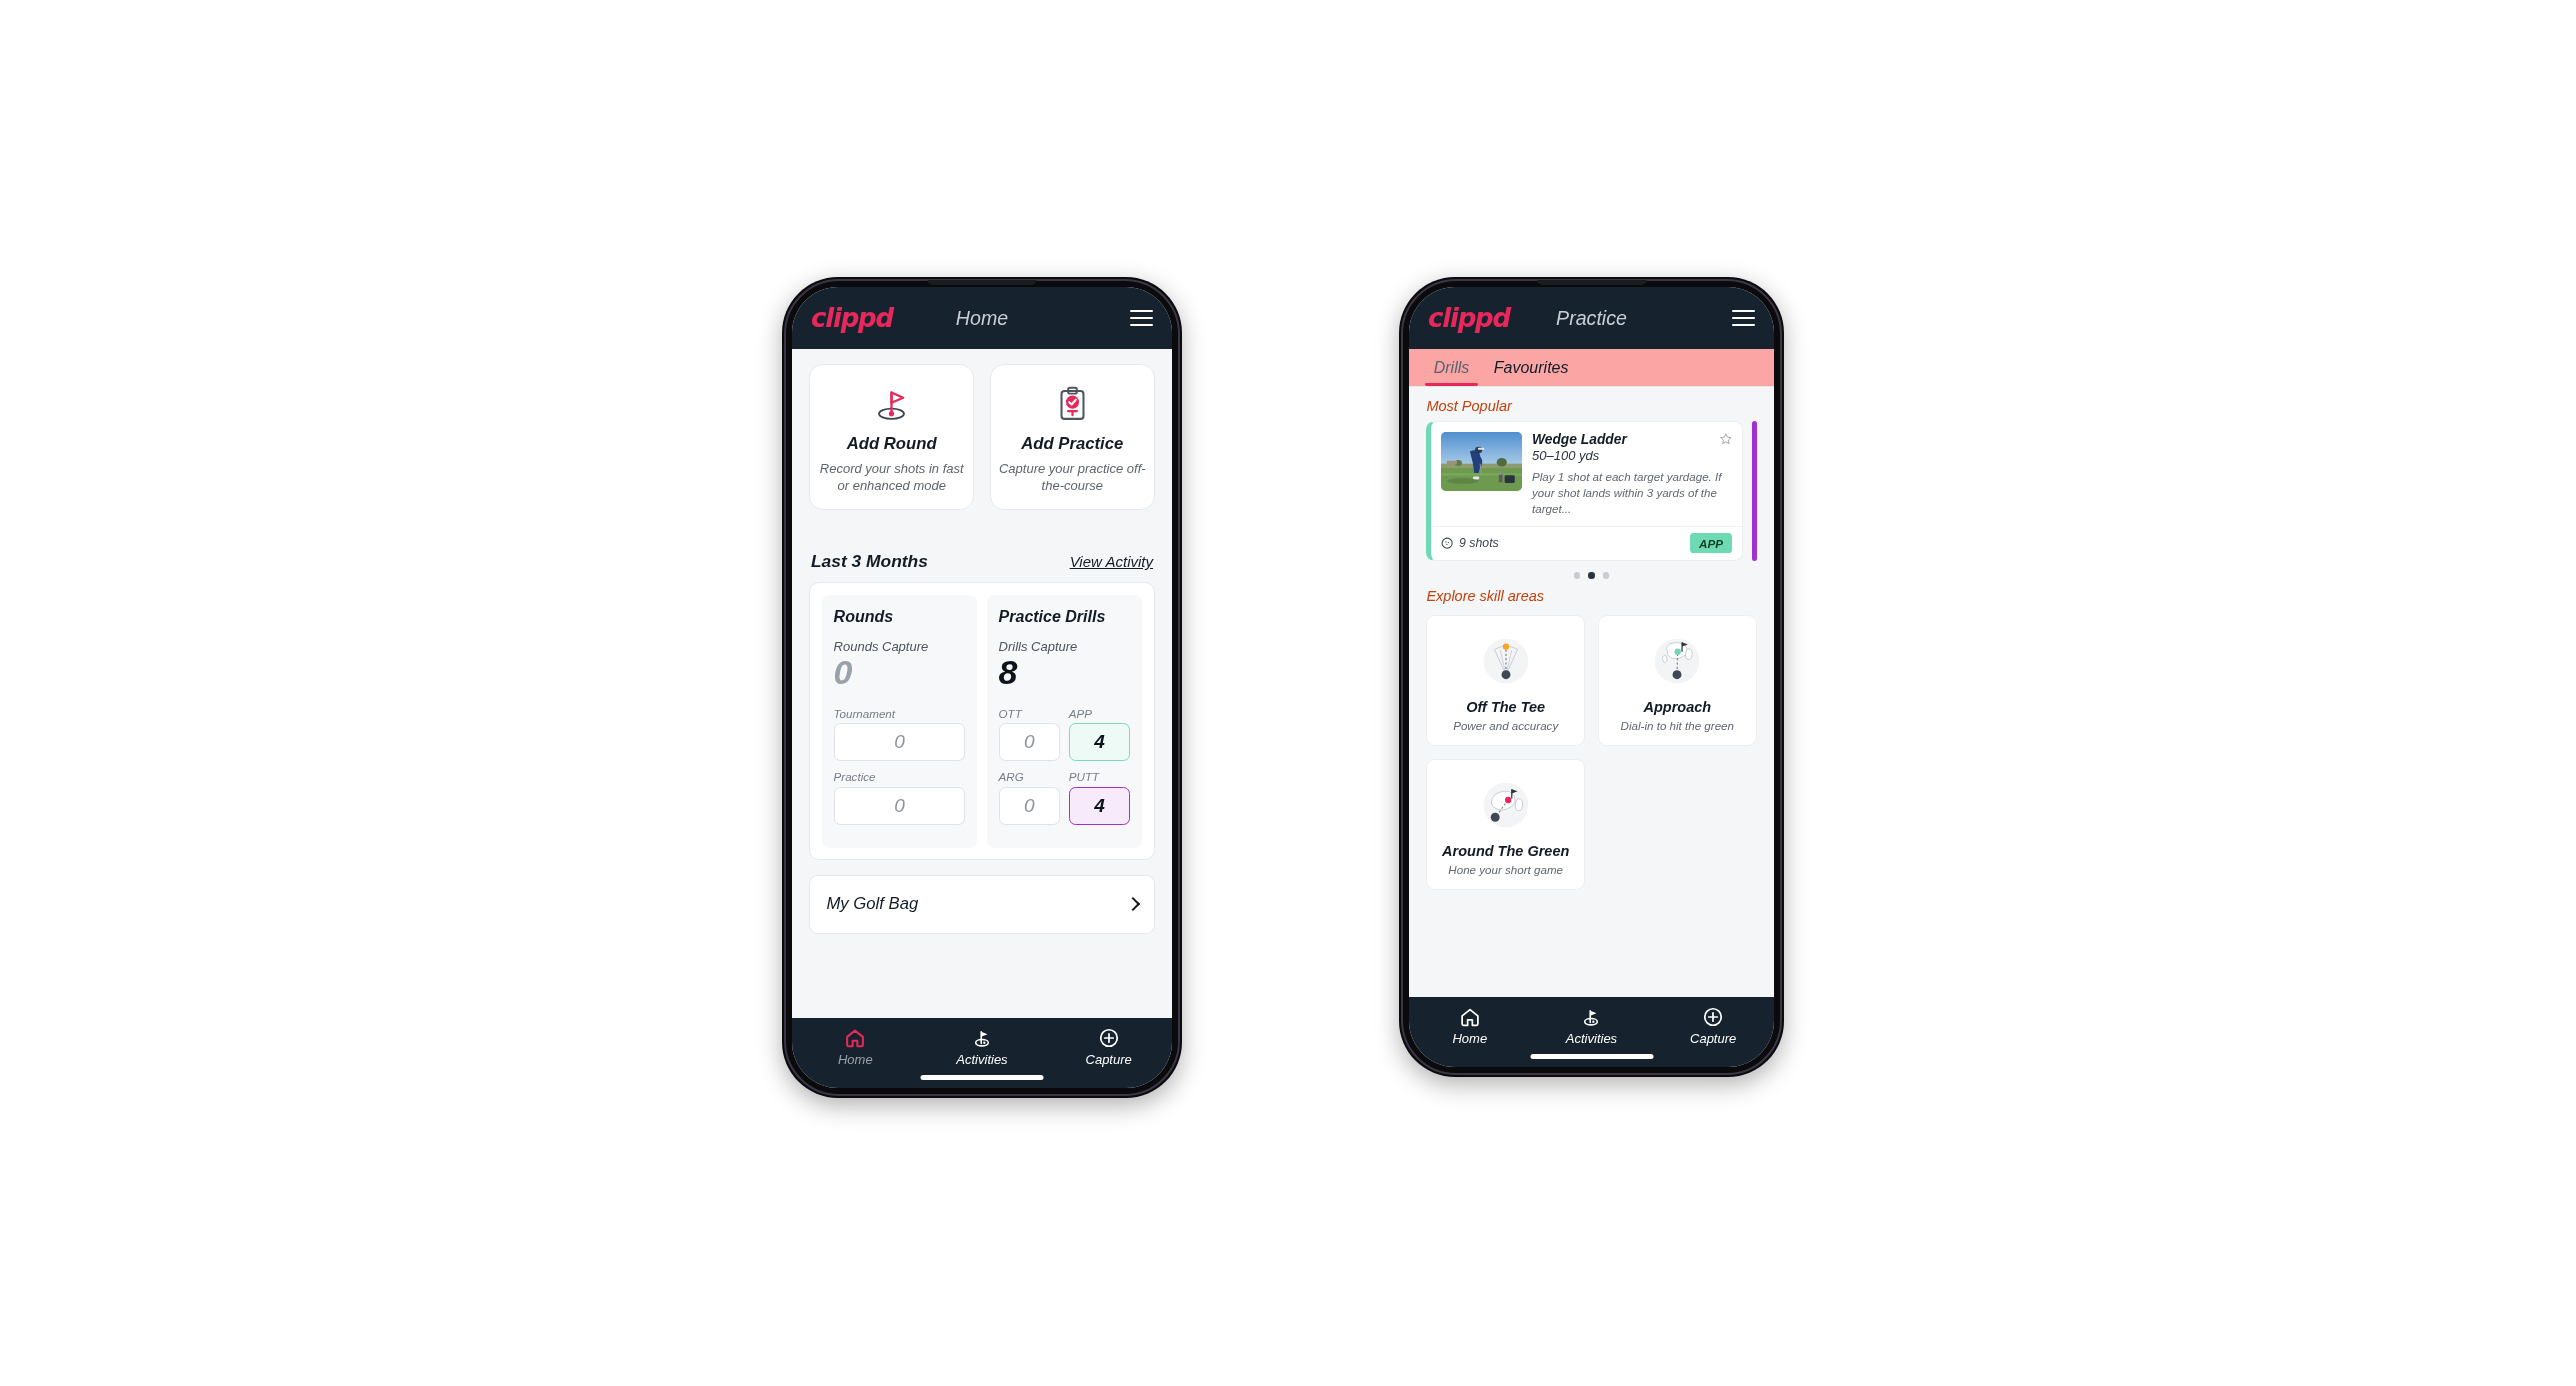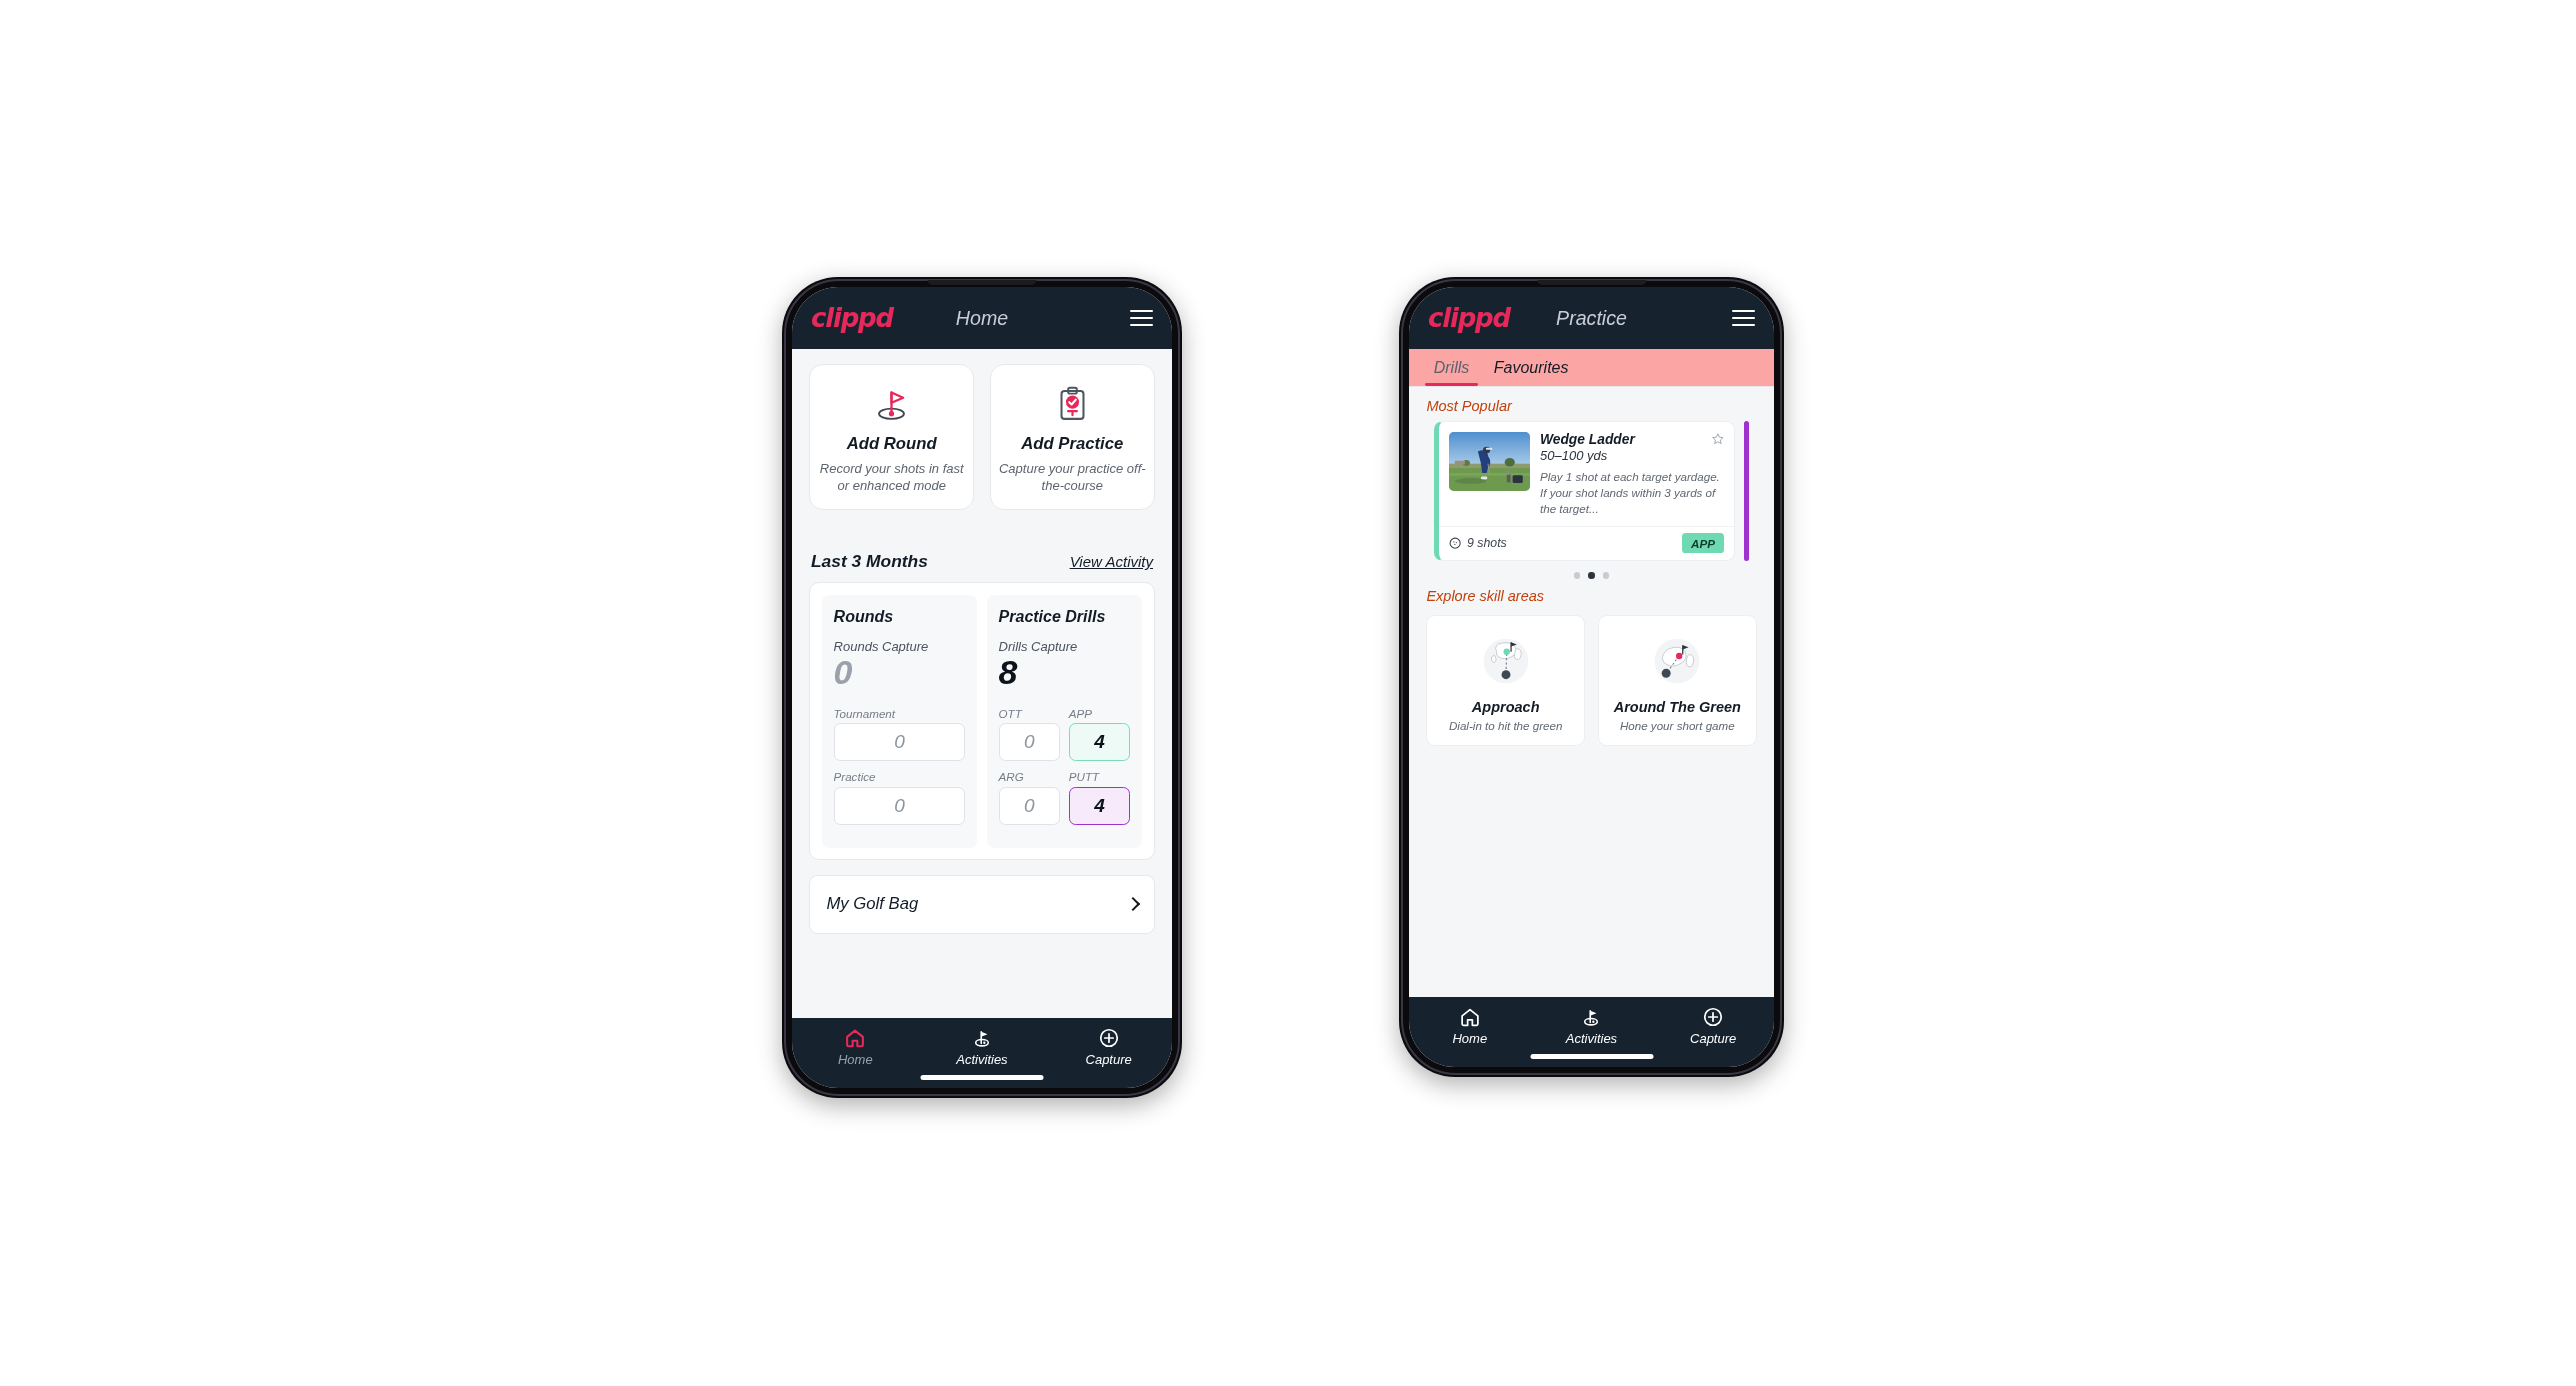--- a/index.html
+++ b/index.html
@@ -137,21 +137,21 @@
   .tabs { background: #fca5a5; display: flex; gap: 7.2px; padding: 0 16px; border-bottom: 0.7px solid #e6e8ec; }
   .tab { font-size: 16px; padding: 10px 8.7px 8.7px 8.7px; color: #454d57; cursor: pointer; position: relative; }
   .tab.active { color: #5a626c; }
   .tab.active::after {
     content: ""; position: absolute; left: 0; right: 0; bottom: -0.7px; height: 2.9px; background: #e8285b; border-radius: 1.4px;
   }
 
   .sub-head { font-size: 14.5px; color: #c2410c; padding: 11.6px 17.4px 7.2px 17.4px; }
 
   
-  .carousel { position: relative; padding: 0 25px; display: flex; gap: 8.7px; }
+  .carousel { position: relative; padding: 0 17px; display: flex; gap: 8.7px; }
   .drill-card {
     background: #ffffff; border-radius: 8.7px; border: 0.7px solid #eceef1;
     border-left: 5px solid #6fd9b4; overflow: hidden; flex: 1; cursor: pointer;
   }
   .drill-top { display: flex; gap: 10px; padding: 10px 10px 8.7px 10px; }
   .thumb { width: 81px; height: 59px; border-radius: 5px; flex: 0 0 81px; overflow: hidden; position: relative; background: #7fb2dd; }
   .drill-info { flex: 1; min-width: 0; }
   .drill-name-row { display: flex; align-items: flex-start; }
   .drill-name { font-size: 13.8px; font-weight: 700; color: #131c26; }
   .star { margin-left: auto; }
@@ -401,20 +401,35 @@
         <div class="dots">
           <div class="dot"></div>
           <div class="dot on"></div>
           <div class="dot"></div>
         </div>
 
         <div class="sub-head" style="padding-top:4.3px">Explore skill areas</div>
 
         <div class="skill-grid">
 
+          <div class="skill-card">
+            <div class="skill-icon">
+              <svg width="62" height="62" viewBox="0 0 86 86">
+                <circle cx="43" cy="43" r="31" fill="#f3f4f6"></circle>
+                <path d="M43 62 L27 27 M43 62 L59 27" stroke="#c4c9d0" stroke-width="1.3" fill="none"></path>
+                <path d="M27 27 a30 30 0 0 1 32 0" stroke="#c4c9d0" stroke-width="1.3" fill="none"></path>
+                <path d="M43 62 L35 28 M43 62 L51 28" stroke="#c4c9d0" stroke-width="1.1" fill="none"></path>
+                <line x1="43" y1="60" x2="43" y2="24" stroke="#7b828b" stroke-width="1.6" stroke-dasharray="3 3"></line>
+                <circle cx="43" cy="62" r="6.2" fill="#3f4855"></circle>
+                <circle cx="43" cy="23" r="4.4" fill="#f5a623"></circle>
+              </svg>
+            </div>
+            <div class="skill-title">Off The Tee</div>
+            <div class="skill-sub">Power and accuracy</div>
+          </div>
 
           <div class="skill-card">
             <div class="skill-icon">
               <svg width="62" height="62" viewBox="0 0 86 86">
                 <circle cx="43" cy="43" r="31" fill="#f3f4f6"></circle>
                 <path d="M30 30 q-5 -10 8 -12 q14 -2 18 6 q4 9 -5 13 q-10 5 -17 1 q-6 -3 -4 -8 z" fill="#fff" stroke="#c4c9d0" stroke-width="1.3"></path>
                 <path d="M58 26 q7 0 6 8 q-1 8 -6 7 q-4 -1 -3 -8 q1 -7 3 -7 z" fill="#fff" stroke="#c4c9d0" stroke-width="1.3"></path>
                 <path d="M26 35 q-4 1 -3 6 q1 5 4 4 q3 -1 2 -6 q-1 -4 -3 -4 z" fill="#fff" stroke="#c4c9d0" stroke-width="1.3"></path>
                 <line x1="50" y1="17" x2="50" y2="30" stroke="#2b333d" stroke-width="1.7"></line>
                 <path d="M50 17 L58 20 L50 23 Z" fill="#2b333d"></path>

